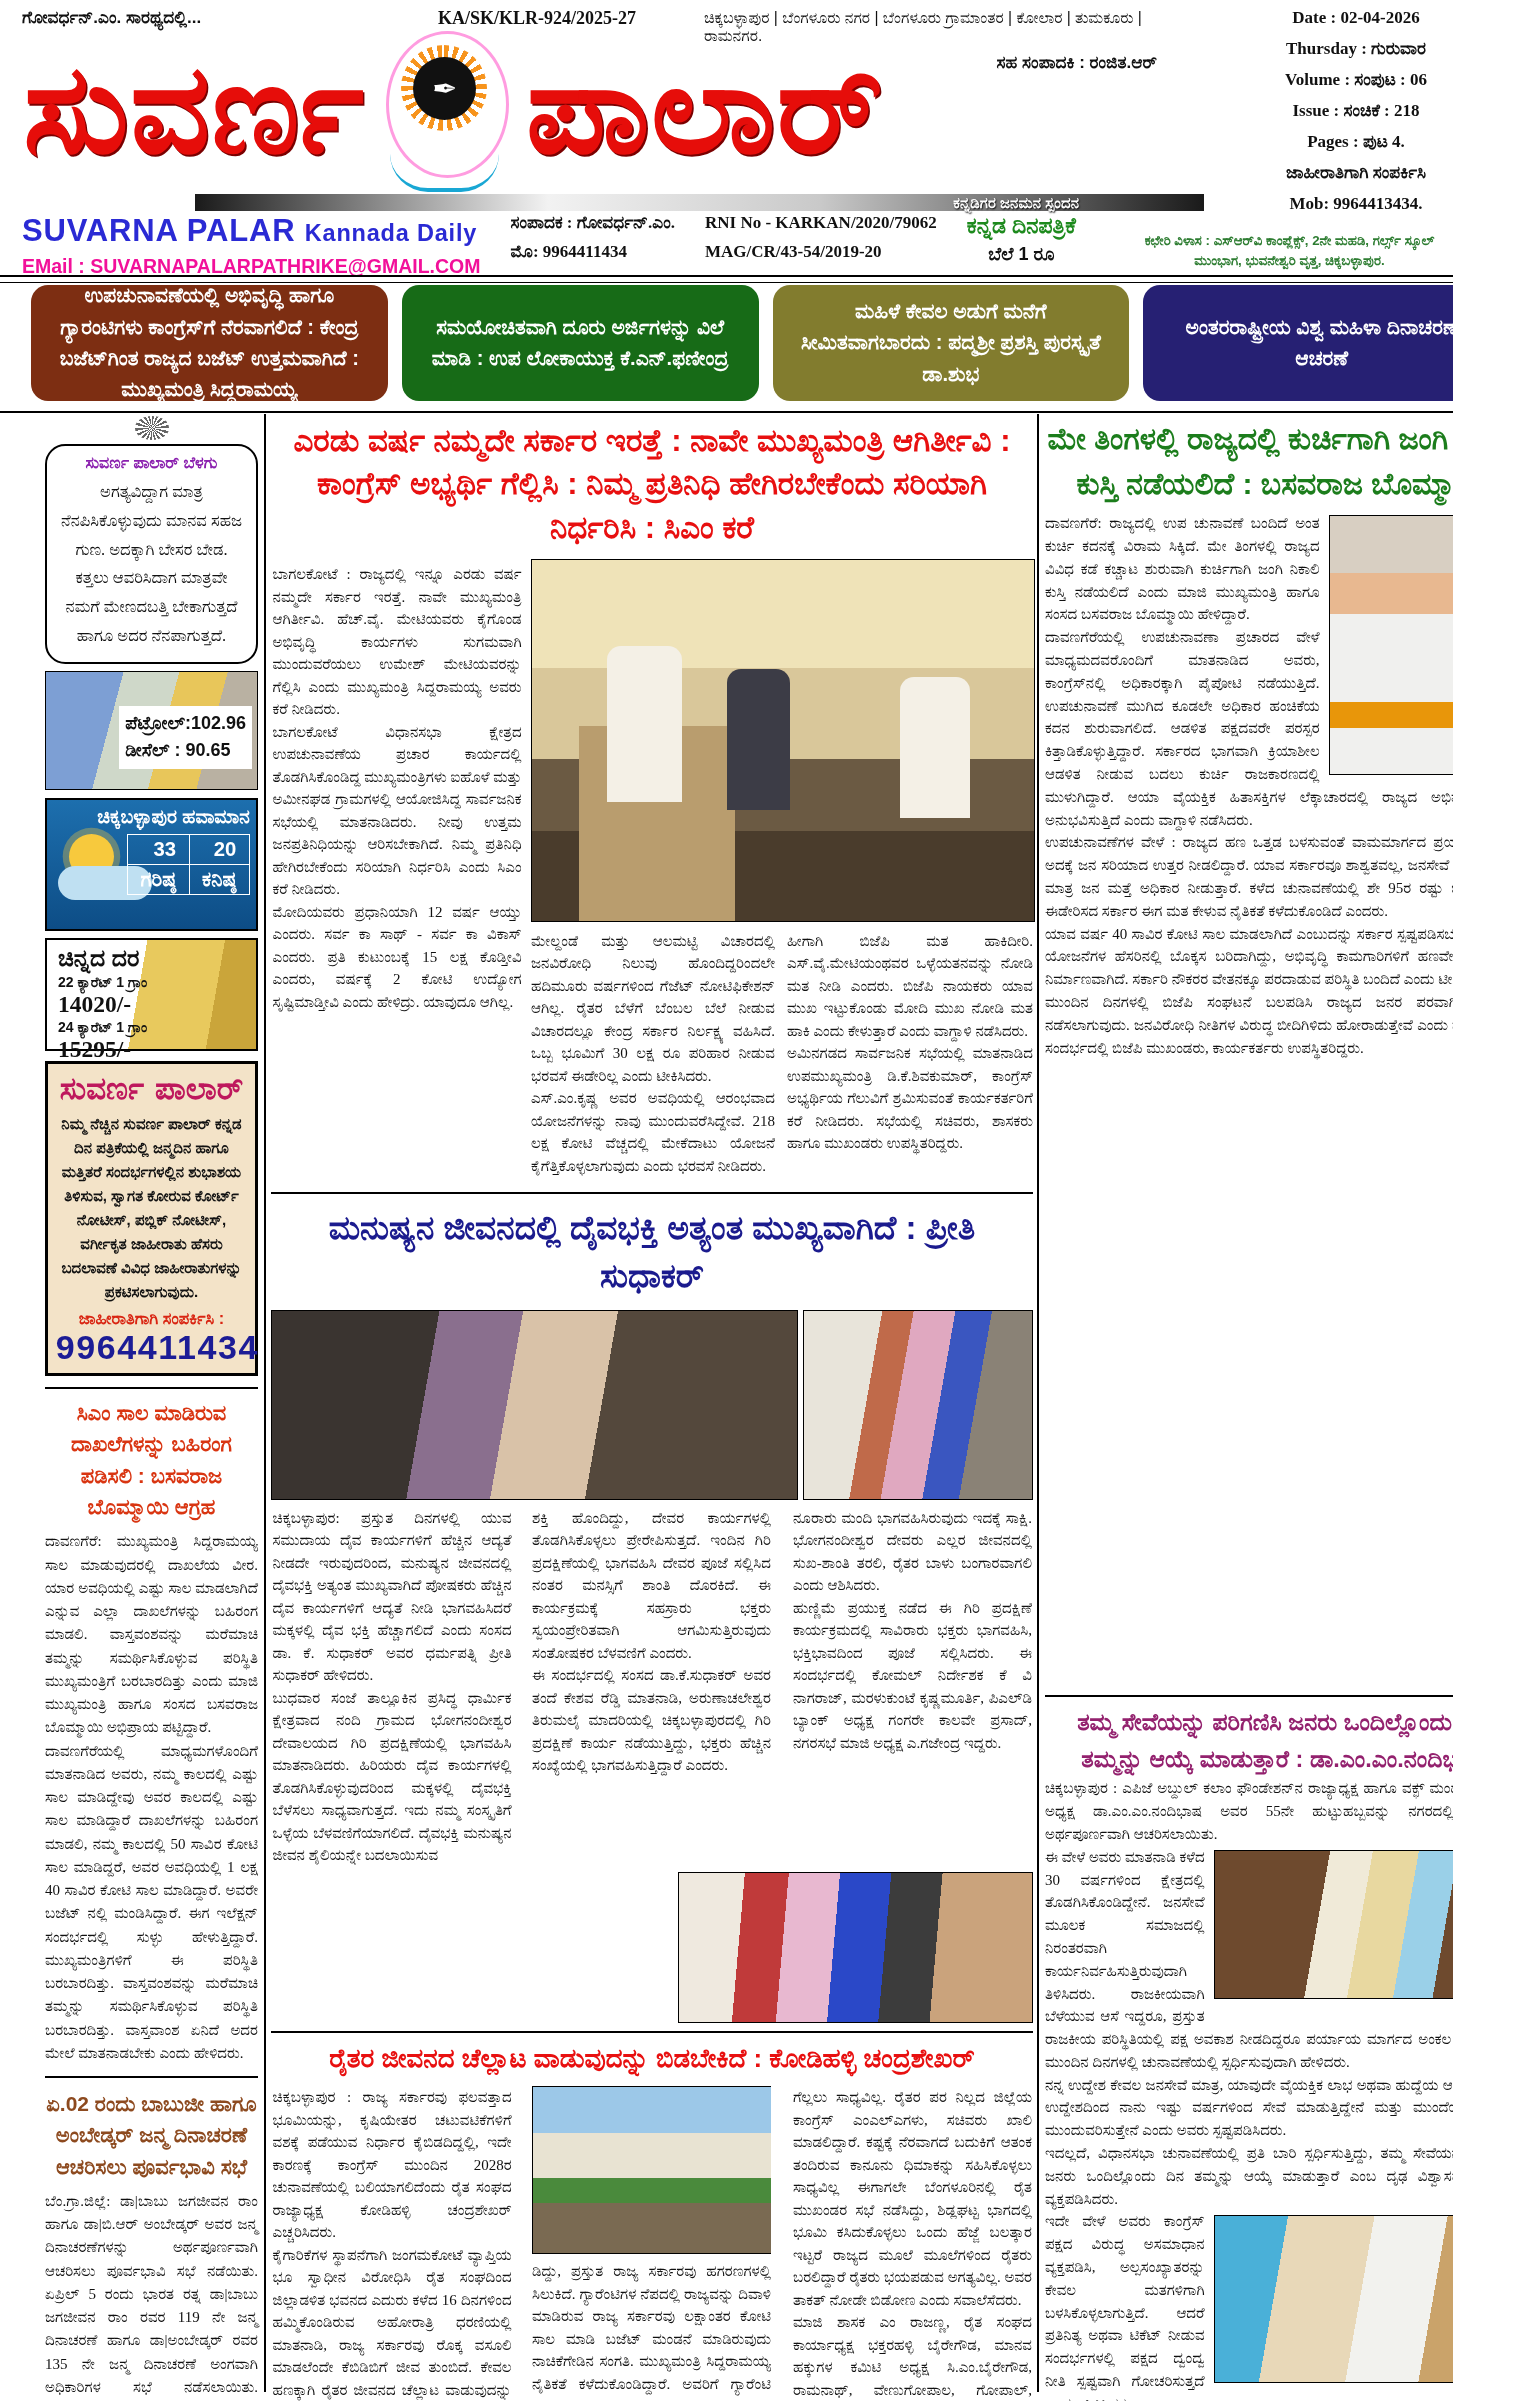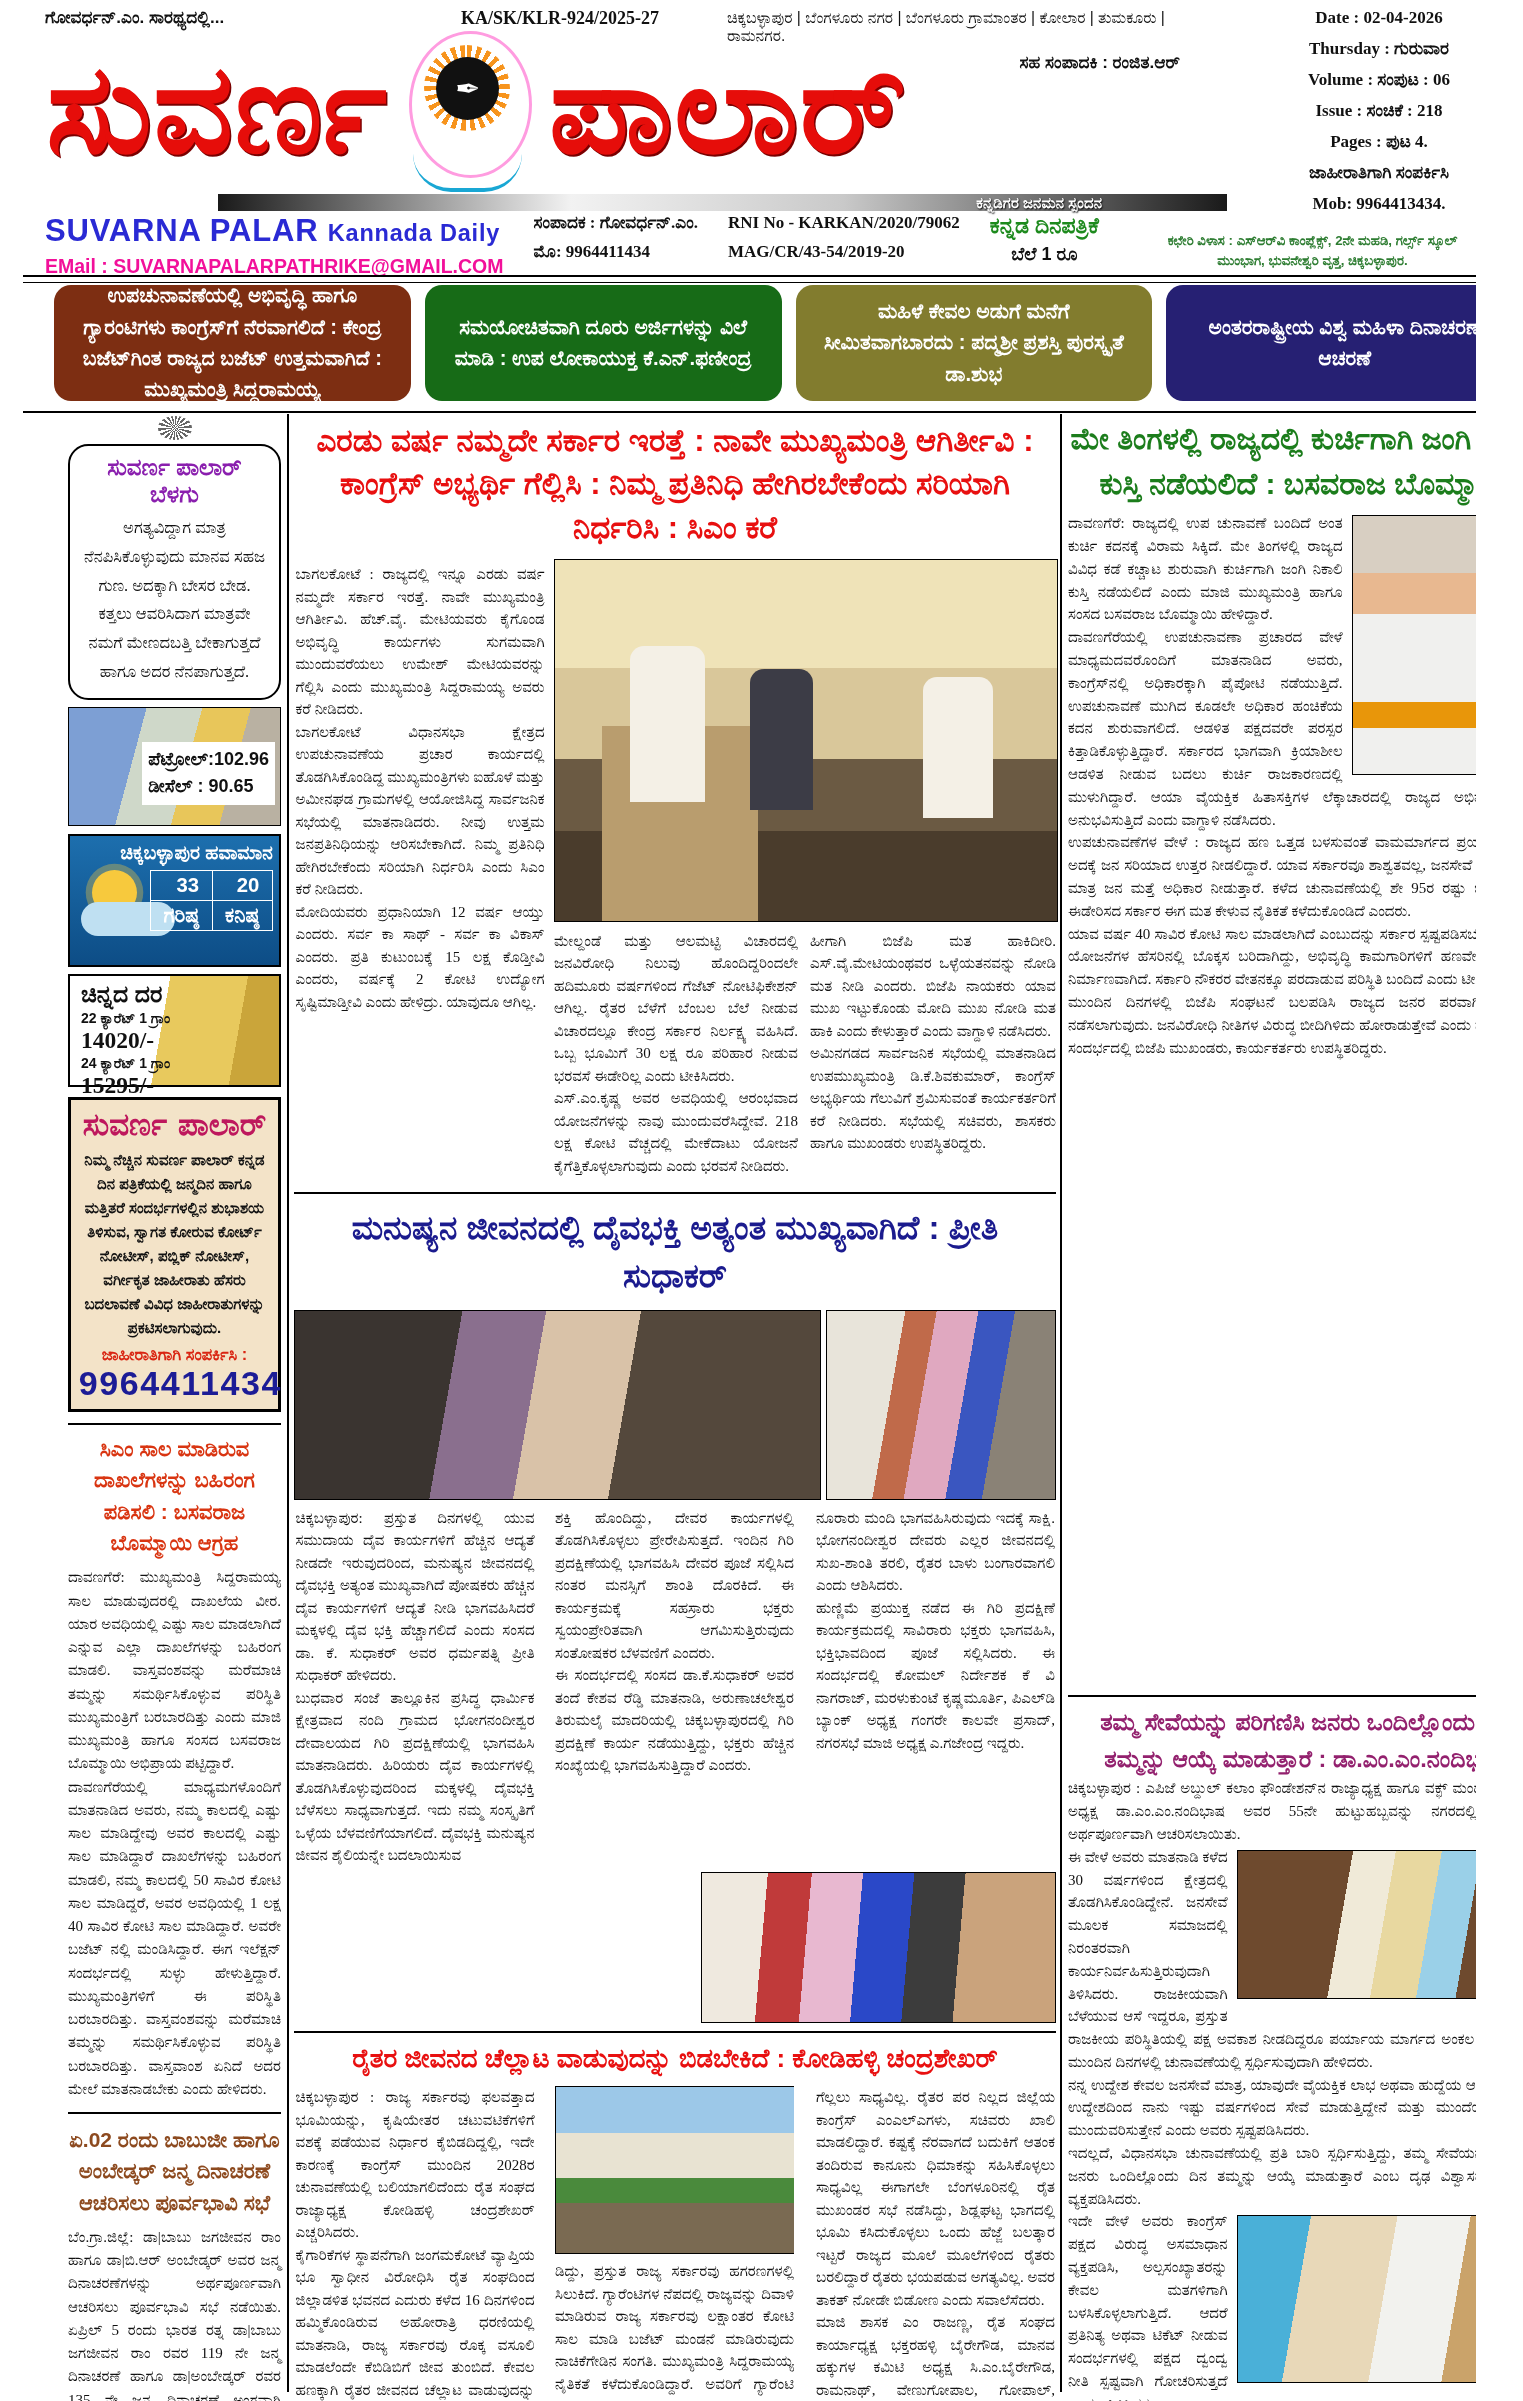--- a/index.html
+++ b/index.html
@@ -1,17 +1,17 @@
 <!DOCTYPE html>
 <html style="font-size:12.5px"><head>
 <meta charset="utf-8">
 <style>
   html,body{margin:0;padding:0;background:#ffffff;}
   .page{position:relative;width:1453px;height:2401px;background:#fff;
-        font-family:"Liberation Sans",sans-serif;color:#111;overflow:hidden;margin-left:23px;}
+        font-family:"Liberation Sans",sans-serif;color:#111;overflow:hidden;}
   
   .mh-tagline{position:absolute;top:7.8px;left:22px;font-size:17px;font-weight:bold;}
   .mh-reg{position:absolute;top:7.8px;left:438px;font-size:18px;font-weight:bold;font-family:"Liberation Serif",serif;}
   .mh-districts{position:absolute;top:9.4px;left:704px;width:454px;font-size:15.6px;font-weight:normal;}
   .mh-coeditor{position:absolute;top:53px;left:821px;width:336px;text-align:right;font-size:17px;font-weight:bold;}
   .mh-infobox{position:absolute;top:7.8px;right:11px;width:172px;text-align:center;}
   .mh-infobox div{font-size:17px;font-weight:bold;font-family:"Liberation Serif",serif;margin-bottom:11px;}
   .mh-title{position:absolute;top:31px;left:23.5px;width:1173px;display:flex;align-items:center;}
   .mh-title .word{color:#e60d0a;font-size:124px;font-weight:900;letter-spacing:1.6px;
                   font-family:"DejaVu Serif",serif;text-shadow:1.6px 1.6px 0 #7a0000;line-height:1;}
@@ -48,21 +48,21 @@
   .hl-4{background:#262073;}
   
   .vline-a{position:absolute;top:414px;left:264px;width:1.6px;height:1978px;background:#000;}
   .vline-b{position:absolute;top:414px;left:1037px;width:1.6px;height:1978px;background:#000;}
   .top-rule{position:absolute;top:411px;left:0;width:1523px;height:1.6px;background:#000;}
   
   .sidebar{position:absolute;top:416px;left:45px;width:213px;}
   .ornament{width:34px;height:23.5px;margin:0 auto 4.7px;
             background:repeating-conic-gradient(#666 0 10deg,#fff 10deg 20deg);border-radius:50%;}
   .belagu{border:2.3px solid #000;border-radius:20.3px;padding:7.8px 11px 11px;text-align:center;}
-  .belagu .t{color:#8a1fae;font-size:23px;font-weight:900;margin-bottom:6.3px;}
+  .belagu .t{color:#8a1fae;font-size:16px;font-weight:900;margin-bottom:6.3px;}
   .belagu .q{font-size:16.4px;line-height:1.75;font-family:"Liberation Serif",serif;}
   .photo{position:relative;border:1.6px solid #000;overflow:hidden;}
   .fuel{height:117px;margin-top:7.8px;background:linear-gradient(105deg,#7d9fd4 0 32%,#cfd8c9 32% 55%,#e8c65a 55% 75%,#b9b1a2 75%);}
   .fuel .tag{position:absolute;right:4.7px;bottom:20.3px;background:#fff;padding:4.7px 6.3px;
              font-size:18px;font-weight:bold;line-height:1.5;}
   .weather{margin-top:7.8px;background:linear-gradient(180deg,#1d6fae,#0d4d86);border:2.3px solid #000;
            height:116px;padding:6.3px;color:#fff;position:relative;}
   .weather .wt{font-size:19px;font-weight:900;text-align:right;}
   .weather .sun{position:absolute;left:22px;top:34px;width:45px;height:45px;border-radius:50%;background:#f7c93d;
                 box-shadow:0 0 0 6.3px rgba(247,201,61,.35);}

